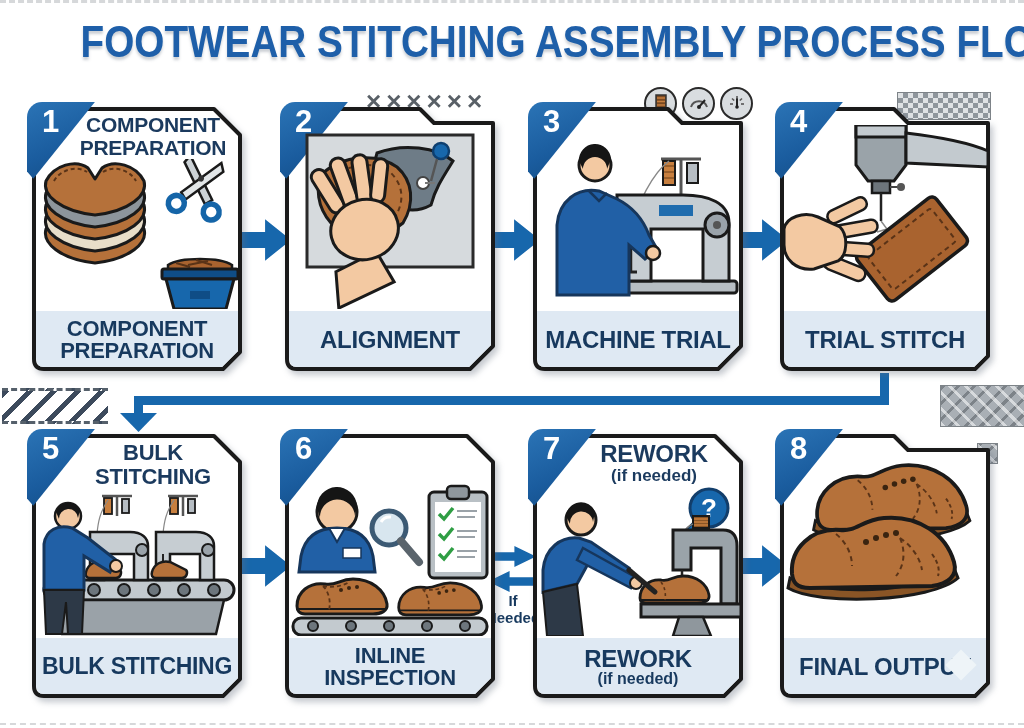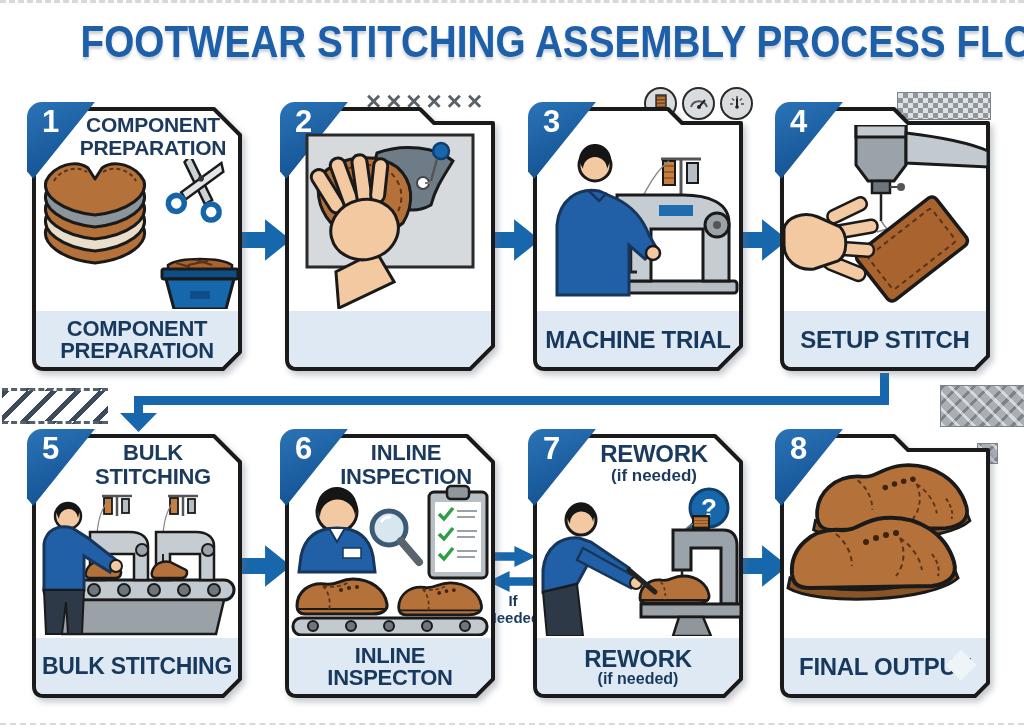--- a/index.html
+++ b/index.html
@@ -190,20 +190,21 @@
           <rect x="50" y="-12" width="15" height="50" rx="7" transform="rotate(6,57,13)"></rect>
           <rect x="67" y="-4" width="14" height="44" rx="7" transform="rotate(20,74,18)"></rect>
           <path d="M10,96 L54,86 L64,120 L4,132 Z"></path>
           <ellipse cx="48" cy="62" rx="34" ry="30"></ellipse>
         </g>
       </g>
       <circle cx="156" cy="22" r="8" fill="#1767ac" stroke="#0e3f70" stroke-width="2.5"></circle>
       <line x1="152" y1="30" x2="146" y2="52" stroke="#555" stroke-width="2.5"></line>
       <path d="M140,54 h10" stroke="#777" stroke-width="2"></path>
     </svg>
+    <div class="bandlabel">ALIGNMENT</div>
   </div>
 
   <div class="panel r1 c3 p3">
     <svg class="shape" viewBox="0 0 214 268" preserveAspectRatio="none">
         <path class="card" d="M4,14 Q4,4 14,4 H137 L151,18 H210 V241 L187,264 H14 Q4,264 4,254 Z"></path>
         <path class="band" d="M6,206 H208 V240 L186,262 H14 Q6,262 6,252 Z"></path>
       </svg>
     <div class="badge">
         <span>3</span>
       </div>
@@ -262,21 +263,21 @@
       <g transform="translate(4,94)">
         <g fill="#f3c9a2" stroke="#1a1a1a" stroke-width="2.5">
           <rect x="44" y="-6" width="42" height="13" rx="6" transform="rotate(-26,44,0)"></rect>
           <rect x="46" y="8" width="48" height="13" rx="6" transform="rotate(-10,46,14)"></rect>
           <rect x="46" y="22" width="44" height="13" rx="6" transform="rotate(4,46,28)"></rect>
           <rect x="40" y="34" width="44" height="14" rx="7" transform="rotate(22,40,41)"></rect>
           <path d="M0,10 C2,-2 20,-8 34,-2 L56,8 C64,16 64,36 54,42 L30,50 C12,52 0,40 0,26 Z" stroke-width="3"></path>
         </g>
       </g>
     </svg>
-    <div class="bandlabel">SETUP STITCH</div>
+    <div class="bandlabel">TRIAL STITCH</div>
   </div>
 
   <div class="panel r2 c1 p5">
     <svg class="shape" viewBox="0 0 214 268" preserveAspectRatio="none">
         <path class="card" d="M4,14 Q4,4 14,4 H184 L210,30 V247 L193,264 H14 Q4,264 4,254 Z"></path>
         <path class="band" d="M6,206 H208 V246 L192,262 H14 Q6,262 6,252 Z"></path>
       </svg>
     <div class="badge">
         <span>5</span>
       </div>
@@ -326,21 +327,20 @@
   </div>
 
   <div class="panel r2 c2 p6">
     <svg class="shape" viewBox="0 0 214 268" preserveAspectRatio="none">
         <path class="card" d="M4,14 Q4,4 14,4 H184 L210,30 V247 L193,264 H14 Q4,264 4,254 Z"></path>
         <path class="band" d="M6,206 H208 V246 L192,262 H14 Q6,262 6,252 Z"></path>
       </svg>
     <div class="badge">
         <span>6</span>
       </div>
-    <div class="heading">INLINE INSPECTION</div>
     <svg class="illus" style="top:52px" width="210" height="152" viewBox="0 0 210 152">
       <defs>
           <g id="shoe6">
             <path d="M4,30 C4,16 16,6 32,8 C44,10 46,3 60,3 C78,3 92,14 94,28 C95,35 88,38 80,38 L12,38 C6,38 4,34 4,30 Z" fill="#b5713a" stroke="#1a1a1a" stroke-width="3"></path>
             <path d="M4,33 H94" stroke="#1a1a1a" stroke-width="2"></path>
             <path d="M30,10 C36,16 38,26 36,34 M30,10 C40,12 50,10 56,6" stroke="#5a3317" stroke-width="1.8" fill="none" stroke-dasharray="4 3"></path>
             <circle cx="48" cy="14" r="2" fill="#3a2410"></circle>
             <circle cx="56" cy="12" r="2" fill="#3a2410"></circle>
             <circle cx="64" cy="11" r="2" fill="#3a2410"></circle>
           </g>
@@ -376,21 +376,21 @@
       <use href="#shoe6" transform="translate(110,96) scale(0.92)"></use>
       <rect x="8" y="134" width="194" height="17" rx="8" fill="#c3cacf" stroke="#1a1a1a" stroke-width="3"></rect>
       <g fill="#6d767d" stroke="#1a1a1a" stroke-width="2">
         <circle cx="28" cy="142" r="5"></circle>
           <circle cx="66" cy="142" r="5"></circle>
           <circle cx="104" cy="142" r="5"></circle>
         <circle cx="142" cy="142" r="5"></circle>
           <circle cx="180" cy="142" r="5"></circle>
       </g>
     </svg>
-    <div class="bandlabel">INLINE INSPECTON</div>
+    <div class="bandlabel">INLINE INSPECTION</div>
   </div>
 
   <div class="panel r2 c3 p7">
     <svg class="shape" viewBox="0 0 214 268" preserveAspectRatio="none">
         <path class="card" d="M4,14 Q4,4 14,4 H184 L210,30 V247 L193,264 H14 Q4,264 4,254 Z"></path>
         <path class="band" d="M6,206 H208 V246 L192,262 H14 Q6,262 6,252 Z"></path>
       </svg>
     <div class="badge">
         <span>7</span>
       </div>

